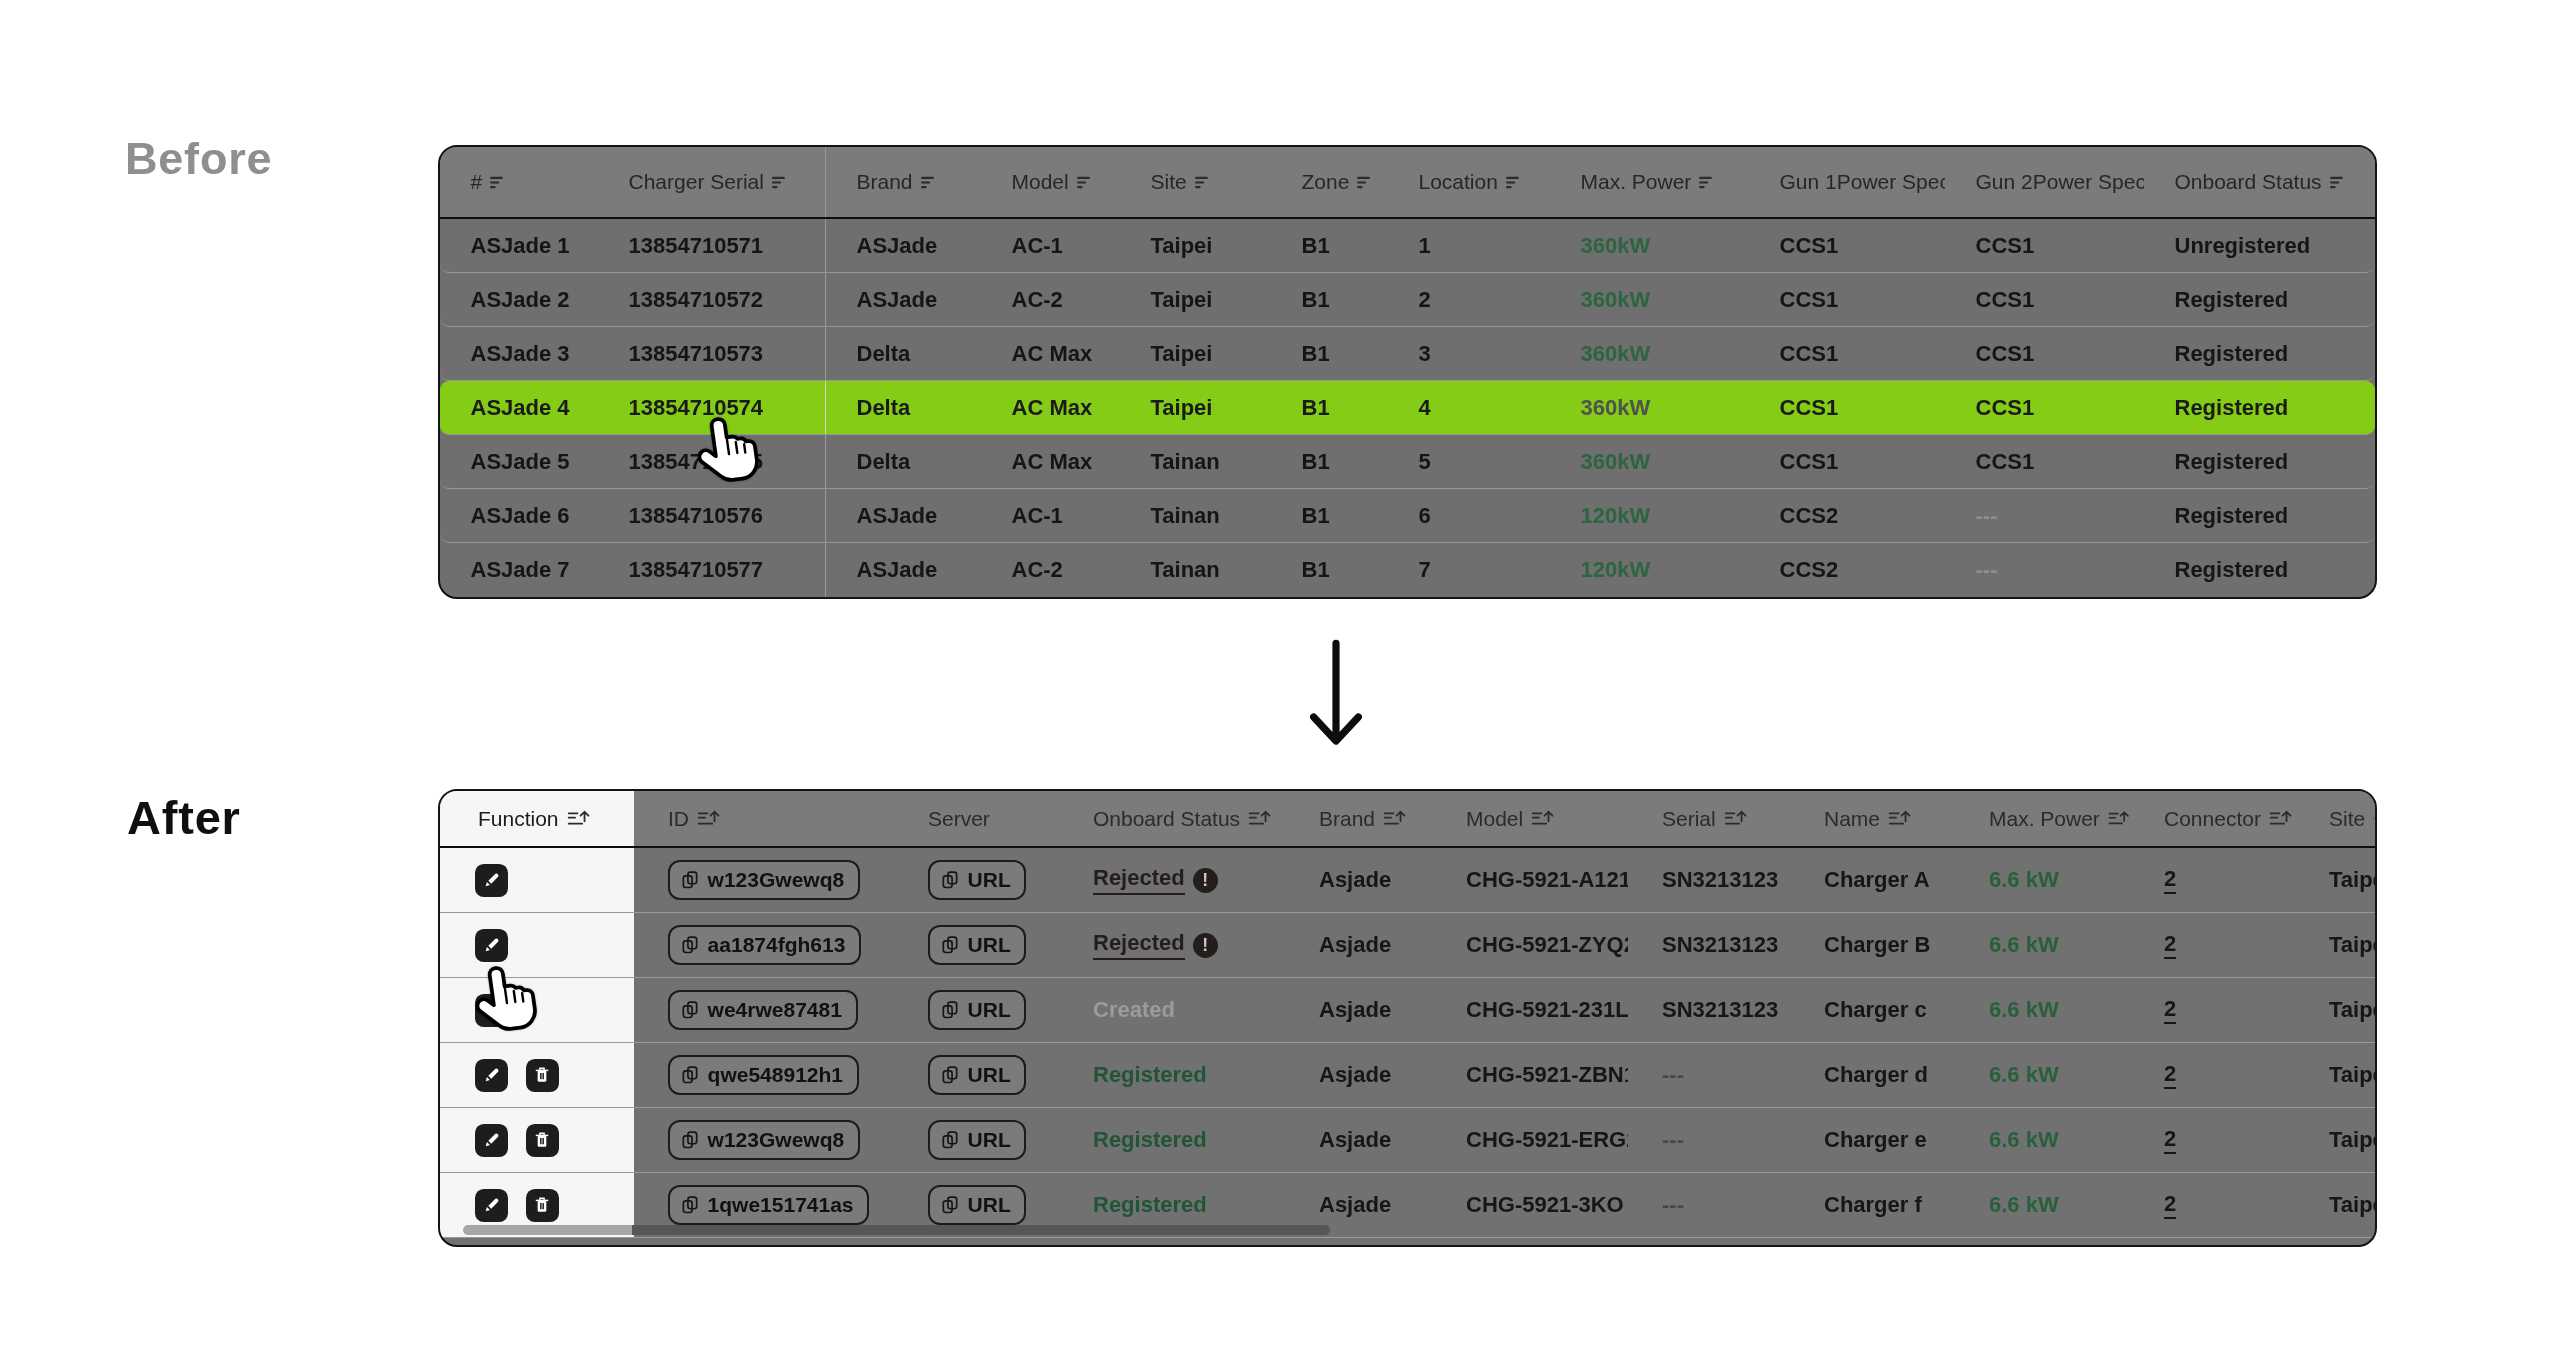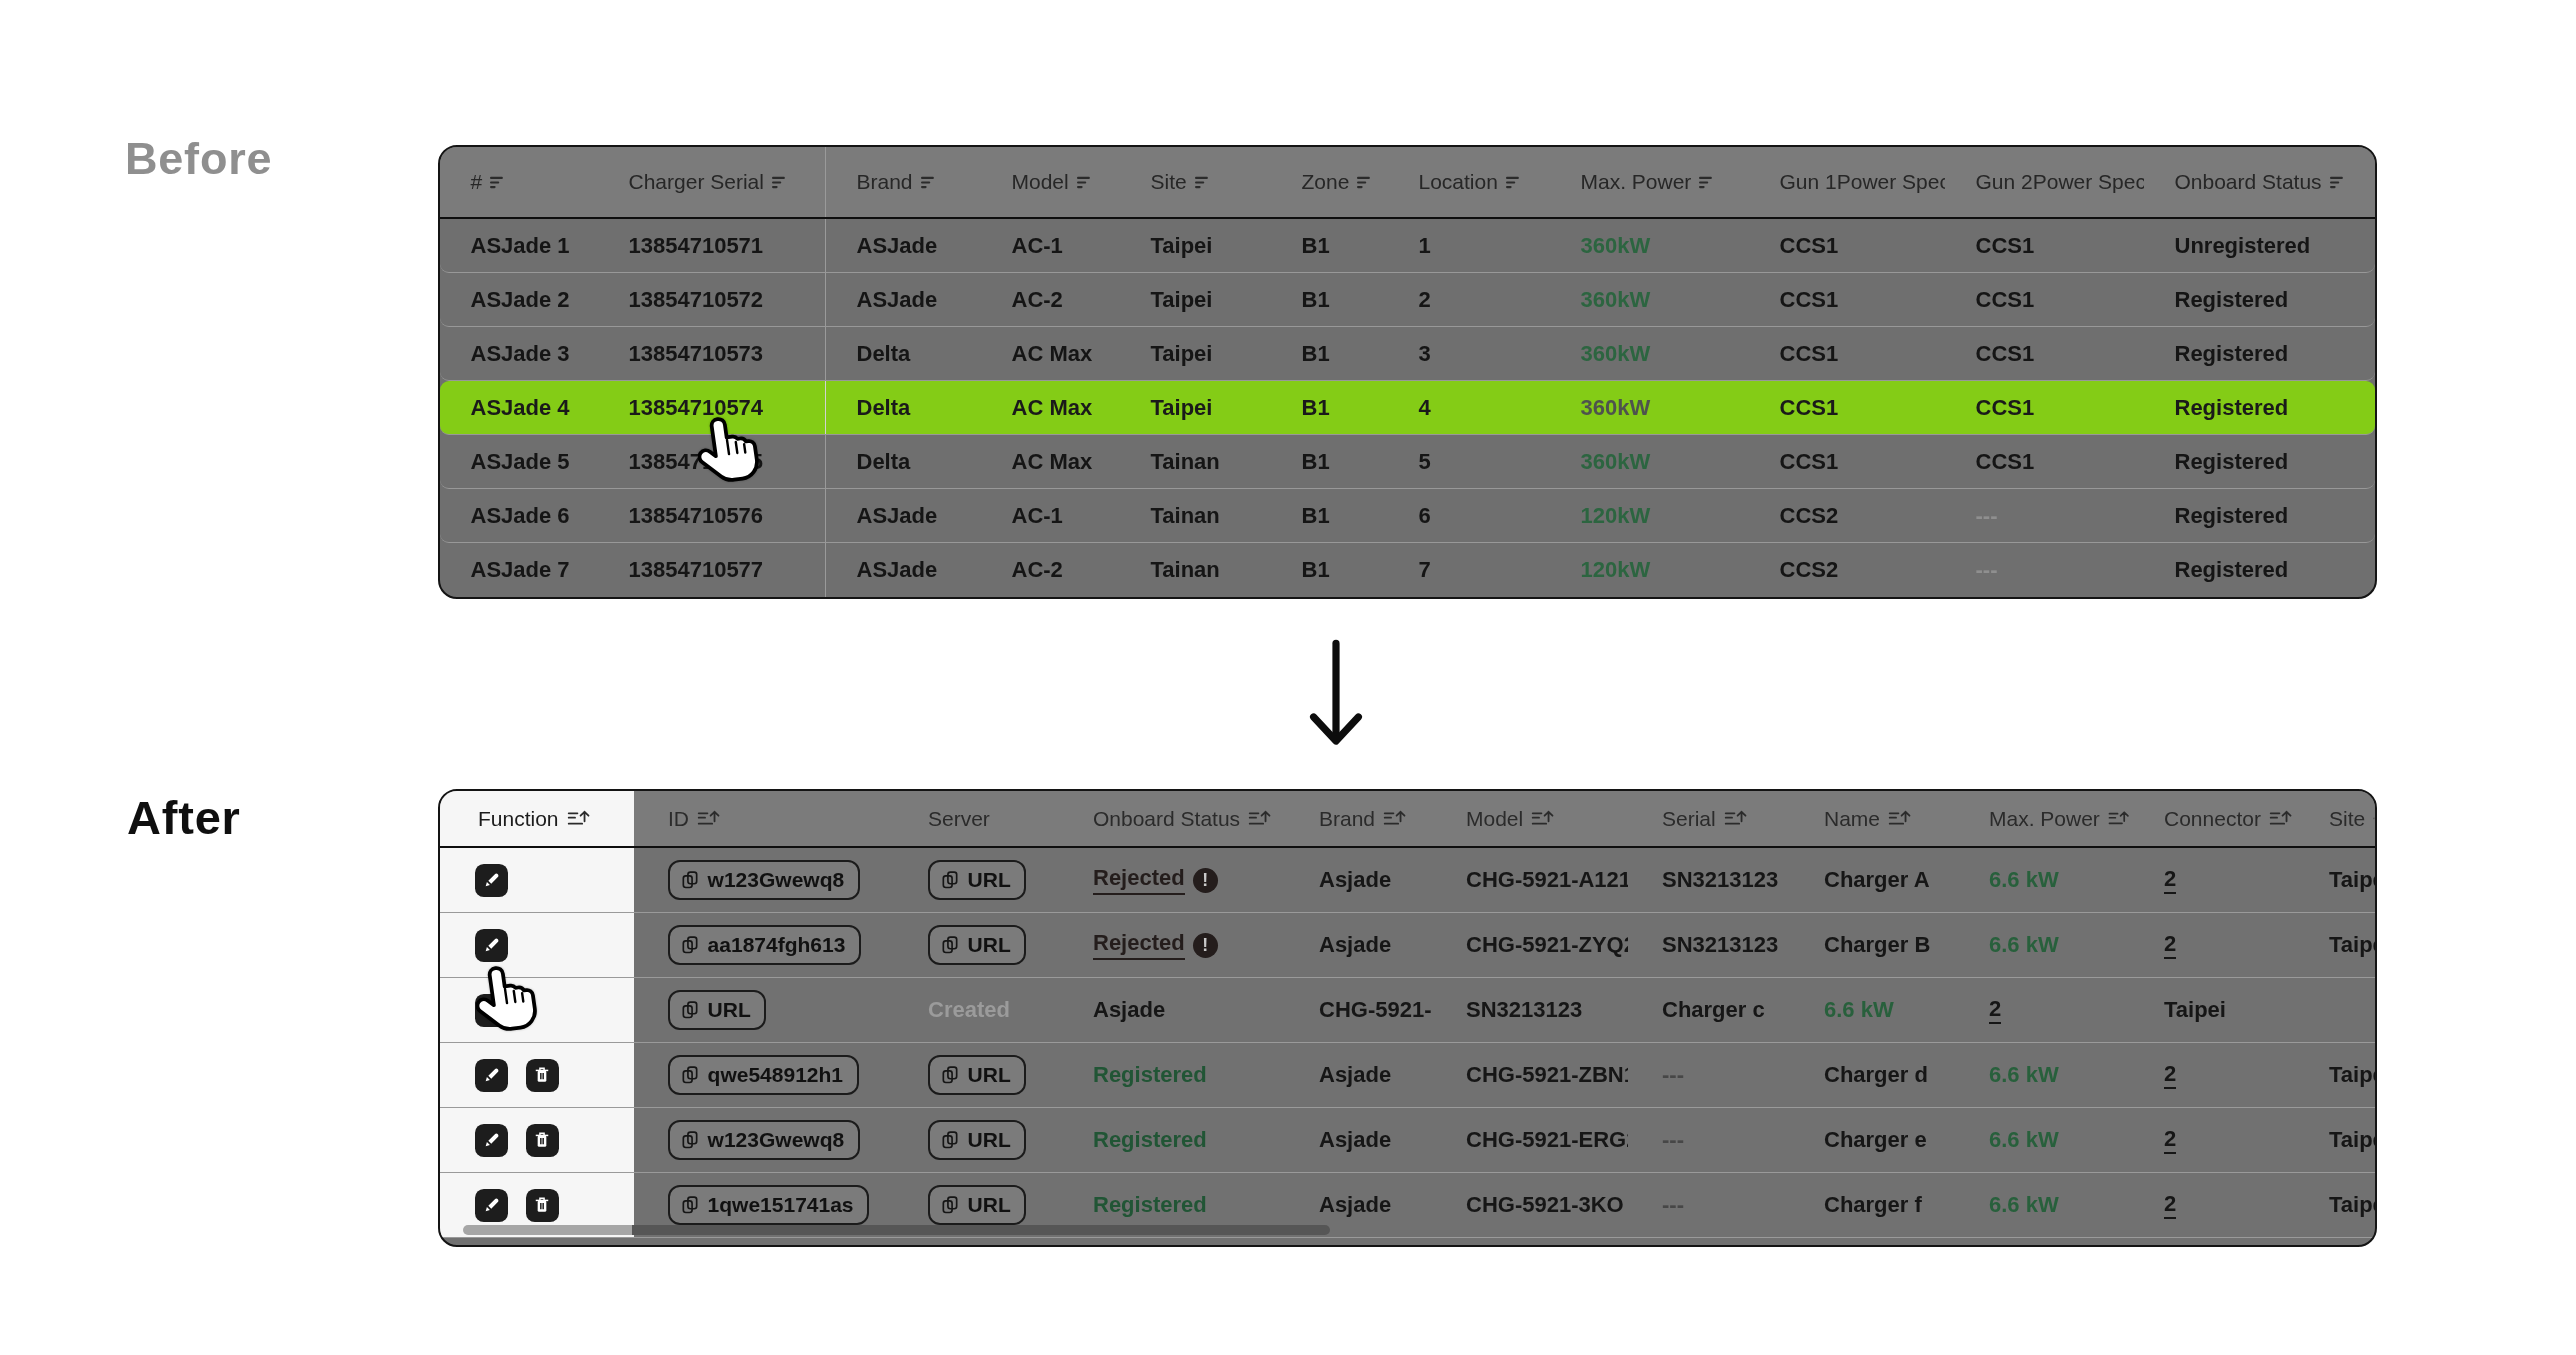--- a/index.html
+++ b/index.html
@@ -616,20 +616,29 @@
               <path fill="#fff" d="M4.4 19.6l1.5-5.1 3.6 3.6-5.1 1.5zm3.2-6.7l7.9-7.9c.9-.9 2.6-.9 3.5 0 .9.9.9 2.6 0 3.5l-7.9 7.9-3.5-3.5z"></path>
             </svg>
           </button>
       </div>
       <div class="ac">
           <button class="pill">
             <svg width="20" height="20" viewBox="0 0 24 24" fill="none" stroke="#161616" stroke-width="2">
               <rect x="9.5" y="2.5" width="10.5" height="14" rx="3"></rect>
               <rect x="4" y="7" width="10.5" height="14" rx="3"></rect>
             </svg>
+            <span>we4rwe87481</span>
+          </button>
+        </div>
+      <div class="ac">
+          <button class="pill">
+            <svg width="20" height="20" viewBox="0 0 24 24" fill="none" stroke="#161616" stroke-width="2">
+              <rect x="9.5" y="2.5" width="10.5" height="14" rx="3"></rect>
+              <rect x="4" y="7" width="10.5" height="14" rx="3"></rect>
+            </svg>
             <span>URL</span>
           </button>
         </div>
       <div class="ac">
           <span class="status st-created">Created</span>
         </div>
       <div class="ac">
           <span>Asjade</span>
         </div>
       <div class="ac">

